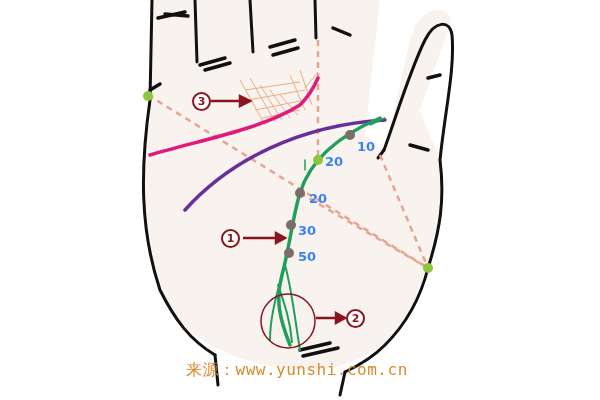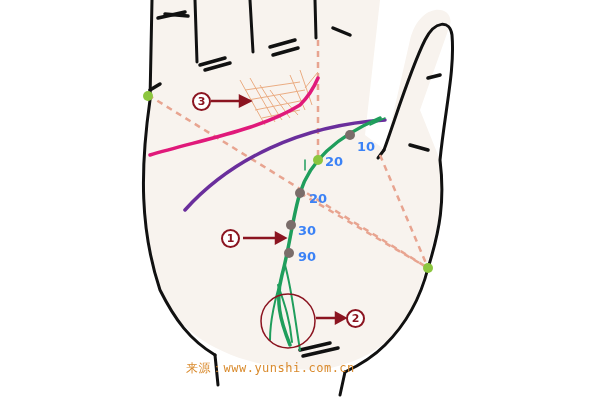--- a/index.html
+++ b/index.html
@@ -28,21 +28,21 @@
       font-size: 11px;
       line-height: 15px;
       text-align: center;
       font-family: "DejaVu Sans", sans-serif;
       background: #ffffff;
     }
     .watermark {
       position: absolute;
       left: 186px; top: 360px;
       font-family: "DejaVu Sans Mono", monospace;
-      font-size: 12px;
+      font-size: 16px;
       color: #d98a2c;
       letter-spacing: 0.5px;
       white-space: nowrap;
     }
   </style>
 </head>
 <body>
 
 <div class="stage">
 
@@ -140,20 +140,20 @@
       <circle cx="300" cy="193" r="5"></circle>
       <circle cx="291" cy="225" r="5"></circle>
       <circle cx="289" cy="253" r="5"></circle>
     </g>
   </svg>
 
   <span class="age-label" style="left:357px;top:139px">10</span>
   <span class="age-label" style="left:325px;top:154px">20</span>
   <span class="age-label" style="left:309px;top:191px">20</span>
   <span class="age-label" style="left:298px;top:223px">30</span>
-  <span class="age-label" style="left:298px;top:249px">90</span>
+  <span class="age-label" style="left:298px;top:249px">50</span>
 
   <span class="callout" style="left:221px;top:229px">1</span>
   <span class="callout" style="left:346px;top:309px">2</span>
   <span class="callout" style="left:192px;top:92px">3</span>
 
   <span class="watermark">来源：www.yunshi.com.cn</span>
 </div>
 
 </body></html>

